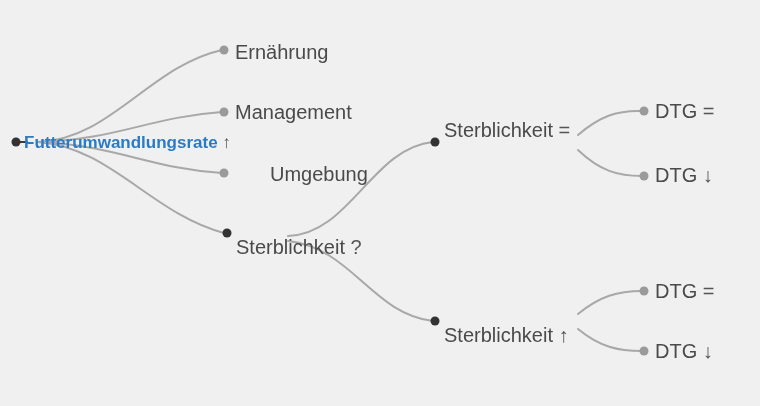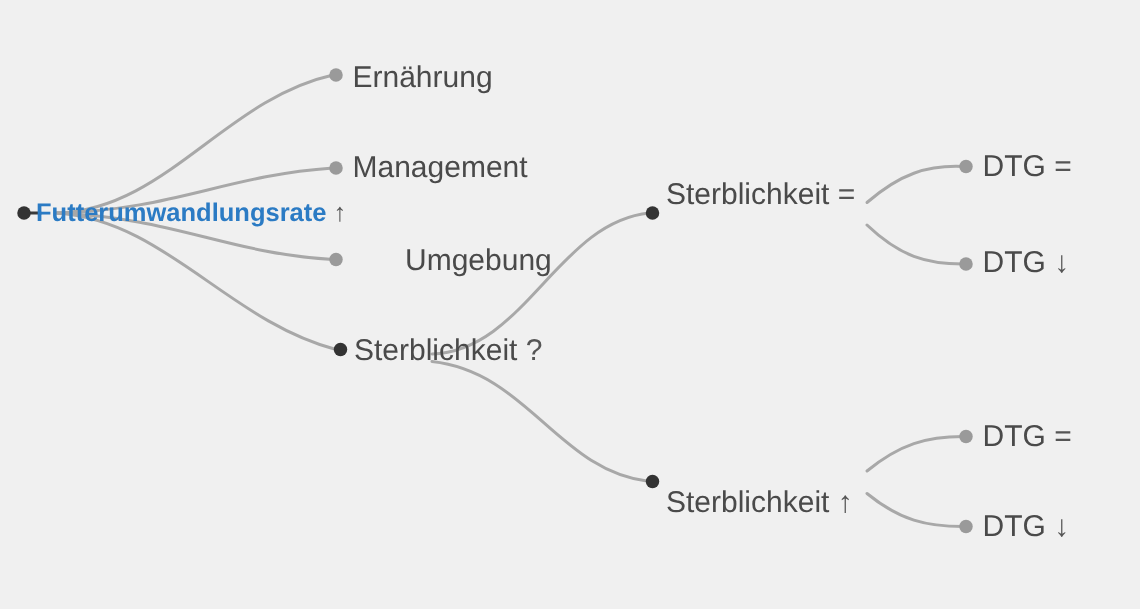--- a/index.html
+++ b/index.html
@@ -103,21 +103,21 @@
   </div>
 
   <div id="node-layer">
       <div class="node-dot dot-leaf" style="left: 224px; top: 50px;"></div>
       <div class="node-label" style="left: 235px; top: 52px;"><span>Ernährung</span></div>
       <div class="node-dot dot-leaf" style="left: 224px; top: 112px;"></div>
       <div class="node-label" style="left: 235px; top: 112px;"><span>Management</span></div>
       <div class="node-dot dot-leaf" style="left: 224px; top: 173px;"></div>
       <div class="node-label" style="left: 235px; top: 174px; margin-left: 35px;"><span>Umgebung</span></div>
       <div class="node-dot dot-branch" style="left: 227px; top: 233px;"></div>
-      <div class="node-label" style="left: 236px; top: 234px;"><span>Sterblichkeit</span><span class="sym"> ?</span></div>
+      <div class="node-label" style="left: 236px; top: 247px;"><span>Sterblichkeit</span><span class="sym"> ?</span></div>
       <div class="node-dot dot-branch" style="left: 435px; top: 142px;"></div>
       <div class="node-label" style="left: 444px; top: 130px;"><span>Sterblichkeit</span><span class="sym"> =</span></div>
       <div class="node-dot dot-branch" style="left: 435px; top: 321px;"></div>
       <div class="node-label" style="left: 444px; top: 335px;"><span>Sterblichkeit</span><span class="sym"> ↑</span></div>
       <div class="node-dot dot-leaf" style="left: 644px; top: 111px;"></div>
       <div class="node-label" style="left: 655px; top: 111px;"><span>DTG</span><span class="sym"> =</span></div>
       <div class="node-dot dot-leaf" style="left: 644px; top: 176px;"></div>
       <div class="node-label" style="left: 655px; top: 175px;"><span>DTG</span><span class="sym"> ↓</span></div>
       <div class="node-dot dot-leaf" style="left: 644px; top: 291px;"></div>
       <div class="node-label" style="left: 655px; top: 291px;"><span>DTG</span><span class="sym"> =</span></div>

